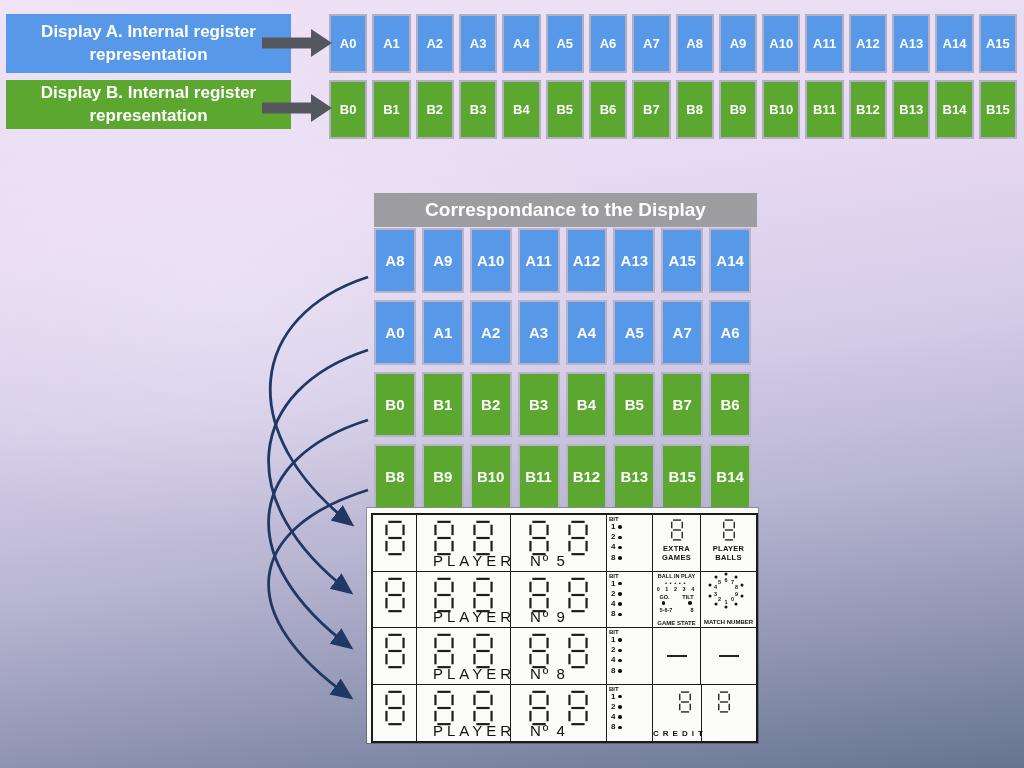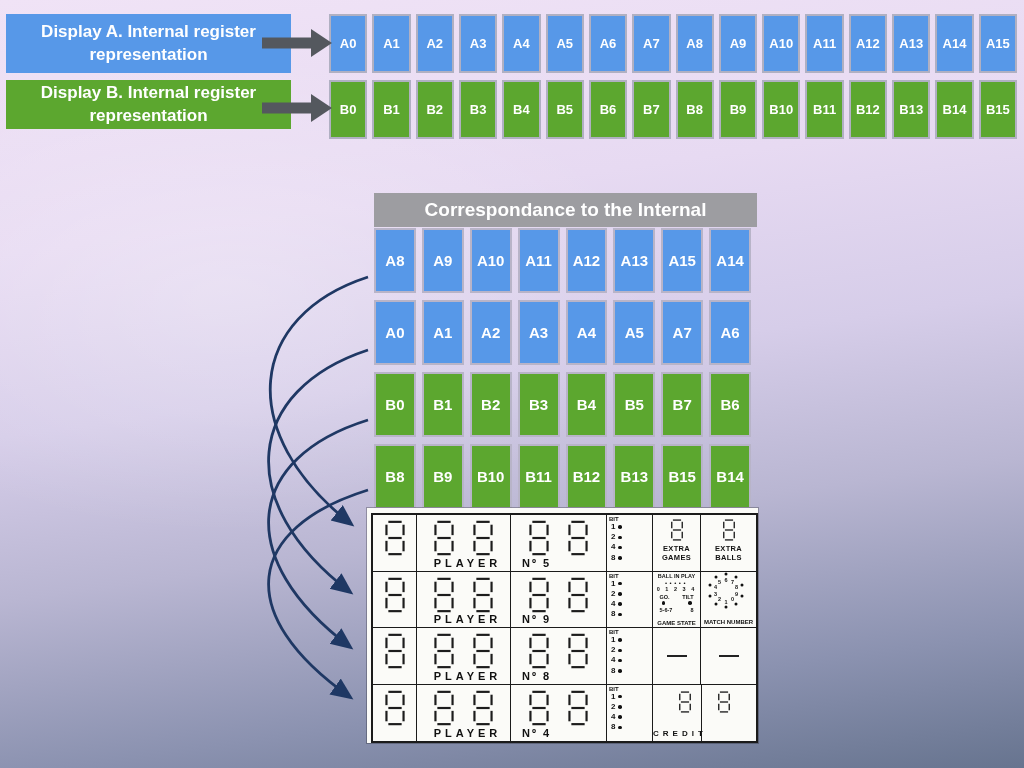--- a/index.html
+++ b/index.html
@@ -34,22 +34,22 @@
   .lb-row{display:grid;grid-template-columns:44px 94px 96px 46px 48px 1fr;
     border-bottom:1.5px solid #1b1b1b;position:relative;}
   .lb-row:last-child{border-bottom:none;}
   .lb-cell{position:relative;border-right:1.5px solid #1b1b1b;}
   .lb-cell:last-child{border-right:none;}
   .digits{position:absolute;top:4px;left:0;right:0;display:flex;justify-content:space-evenly;}
   .one-digit{justify-content:center;}
   .seg svg{display:block;}
   .seg.big{width:24px;height:38px;}
   .seg.small{width:14px;height:24px;}
-  .lb-label{position:absolute;bottom:2px;left:8px;right:0;text-align:center;
-    font-size:11px;font-weight:bold;letter-spacing:4px;color:#111;white-space:nowrap;}
+  .lb-label{position:absolute;bottom:2px;left:16px;right:0;text-align:center;
+    font-size:15px;font-weight:normal;letter-spacing:4px;color:#111;white-space:nowrap;}
   .lb-label.num{text-align:left;padding-left:3px;letter-spacing:2px;}
   
   .bit-h{font-size:6px;font-weight:bold;color:#111;padding:1px 0 0 2px;}
   .bit-line{font-size:8px;font-weight:bold;color:#111;padding-left:4px;line-height:1.28;
     display:flex;align-items:center;gap:3px;}
   .bdot{width:3.5px;height:3.5px;border-radius:50%;background:#111;display:inline-block;}
   
   .xstack{position:absolute;inset:0;display:flex;flex-direction:column;align-items:center;}
   .xstack .seg{margin-top:3px;}
   .xlabel{font-size:7.5px;font-weight:bold;color:#111;text-align:center;line-height:1.25;
@@ -119,21 +119,21 @@
     <div class="c bg-green">B8</div>
     <div class="c bg-green">B9</div>
     <div class="c bg-green">B10</div>
     <div class="c bg-green">B11</div>
     <div class="c bg-green">B12</div>
     <div class="c bg-green">B13</div>
     <div class="c bg-green">B14</div>
     <div class="c bg-green">B15</div>
   </div>
 
-  <div class="abs gray-header" style="left:374px;top:193px;width:383px;height:34px;">Correspondance to the Internal</div>
+  <div class="abs gray-header" style="left:374px;top:193px;width:383px;height:34px;">Correspondance to the Display</div>
 
   <div class="abs crow crow-mid" style="left:374px;top:228px;width:377px;height:65px;gap:6px;">
     <div class="c bg-blue">A8</div>
     <div class="c bg-blue">A9</div>
     <div class="c bg-blue">A10</div>
     <div class="c bg-blue">A11</div>
     <div class="c bg-blue">A12</div>
     <div class="c bg-blue">A13</div>
     <div class="c bg-blue">A15</div>
     <div class="c bg-blue">A14</div>
@@ -283,21 +283,21 @@
                 <svg viewBox="0 0 24 40" width="100%" height="100%" fill="none" stroke="#1c1c1c" stroke-width="2.3">
                   <path d="M5 3 H19"></path>
                   <path d="M3 6 V17"></path>
                   <path d="M21 6 V17"></path>
                   <path d="M5 20 H19"></path>
                   <path d="M3 23 V34"></path>
                   <path d="M21 23 V34"></path>
                   <path d="M5 37 H19"></path>
                 </svg>
               </span>
-          <div class="xlabel">EXTRA BALLS</div>
+          <div class="xlabel">PLAYER BALLS</div>
             </div>
         </div>
       </div>
 
       <div class="lb-row">
         <div class="lb-cell">
             <div class="digits one-digit">
               <span class="seg big">
                 <svg viewBox="0 0 24 40" width="100%" height="100%" fill="none" stroke="#1c1c1c" stroke-width="2.3">
                   <path d="M5 3 H19"></path>

